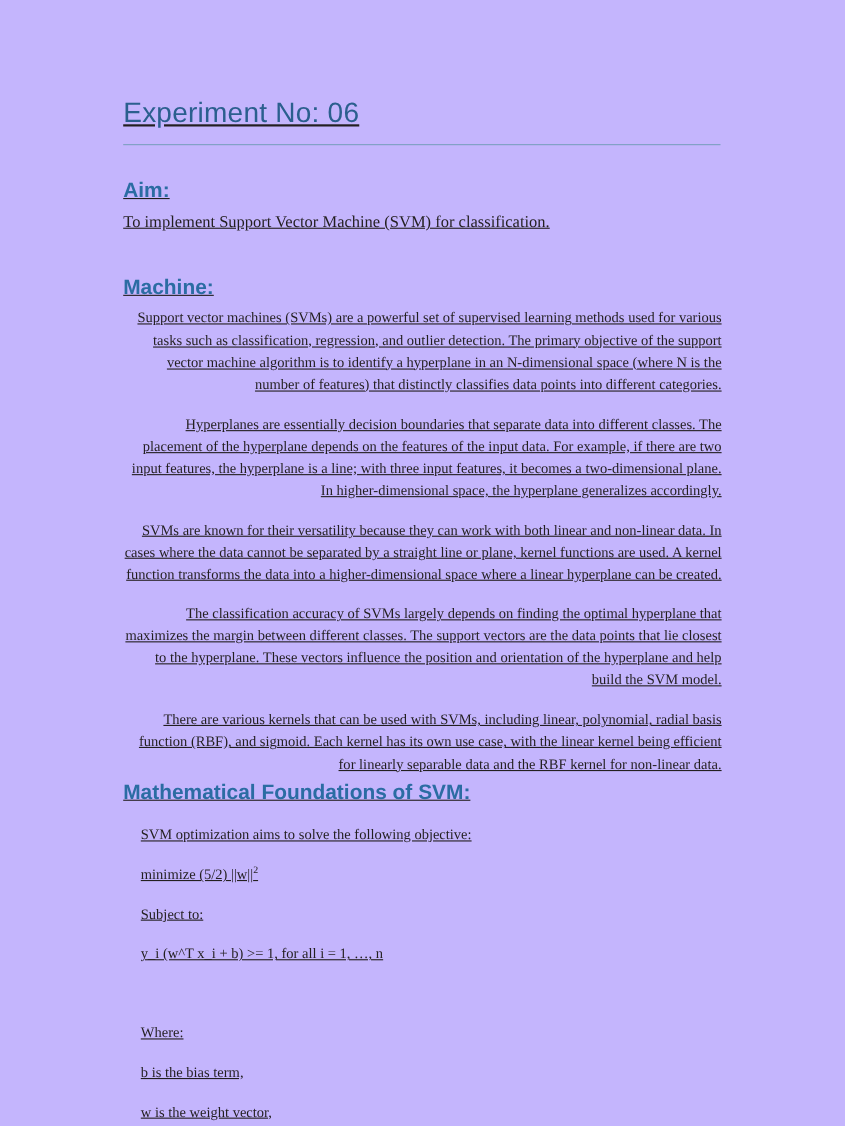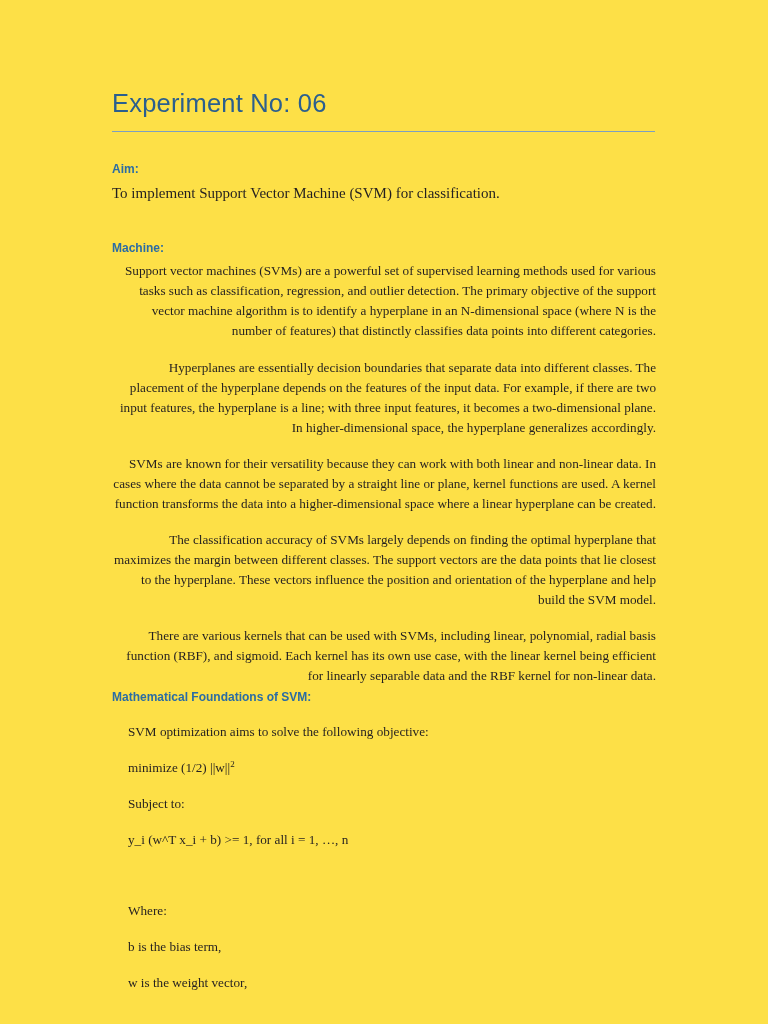--- a/index.html
+++ b/index.html
@@ -11,43 +11,44 @@
     width: 768px;
     height: 1024px;
     font-family: "Liberation Serif", serif;
     color: #231f20;
     overflow: hidden;
   }
   .page {
     position: relative;
     width: 768px;
     height: 1024px;
-    background: #fde047;
+    background: #c4b5fd;
     box-sizing: border-box;
     padding: 88px 112px 0 112px;
+    text-decoration: underline;
   }
   .doc-title {
     font-family: "Liberation Sans", sans-serif;
     font-size: 25.5px;
     font-weight: 400;
     color: #2b5f8e;
     letter-spacing: 0.2px;
     margin: 0 0 12px 0;
     padding: 0;
     line-height: 1.2;
   }
   .title-rule {
     border: 0;
     border-top: 1px solid #7d9fc0;
     margin: 0 0 30px 0;
     width: 543px;
   }
   .section-heading {
     font-family: "Liberation Sans", sans-serif;
-    font-size: 12px;
+    font-size: 19px;
     font-weight: 700;
     color: #2b6ca3;
     margin: 0 0 5px 0;
     line-height: 1.3;
   }
   .section-heading.spaced-top {
     margin-top: 36px;
   }
   p.body-text {
     font-size: 13.2px;
@@ -104,21 +105,21 @@
       <p class="body-text">SVMs are known for their versatility because they can work with both linear and non-linear data. In cases where the data cannot be separated by a straight line or plane, kernel functions are used. A kernel function transforms the data into a higher-dimensional space where a linear hyperplane can be created.</p>
       <p class="body-text">The classification accuracy of SVMs largely depends on finding the optimal hyperplane that maximizes the margin between different classes. The support vectors are the data points that lie closest to the hyperplane. These vectors influence the position and orientation of the hyperplane and help build the SVM model.</p>
       <p class="body-text">There are various kernels that can be used with SVMs, including linear, polynomial, radial basis function (RBF), and sigmoid. Each kernel has its own use case, with the linear kernel being efficient for linearly separable data and the RBF kernel for non-linear data.</p>
     </div>
   </div>
 
   <div>
     <div class="section-heading">Mathematical Foundations of SVM:</div>
     <div class="math-block">
       <p class="math-line">SVM optimization aims to solve the following objective:</p>
-      <p class="math-line"><span>minimize (1/2) ||w||</span><sup>2</sup></p>
+      <p class="math-line"><span>minimize (5/2) ||w||</span><sup>2</sup></p>
       <p class="math-line">Subject to:</p>
       <p class="math-line">y_i (w^T x_i + b) &gt;= 1, for all i = 1, …, n</p>
       <div class="blank-line"></div>
       <p class="math-line">Where:</p>
       <p class="math-line">b is the bias term,</p>
       <p class="math-line">w is the weight vector,</p>
     </div>
   </div>
 
 </div>

